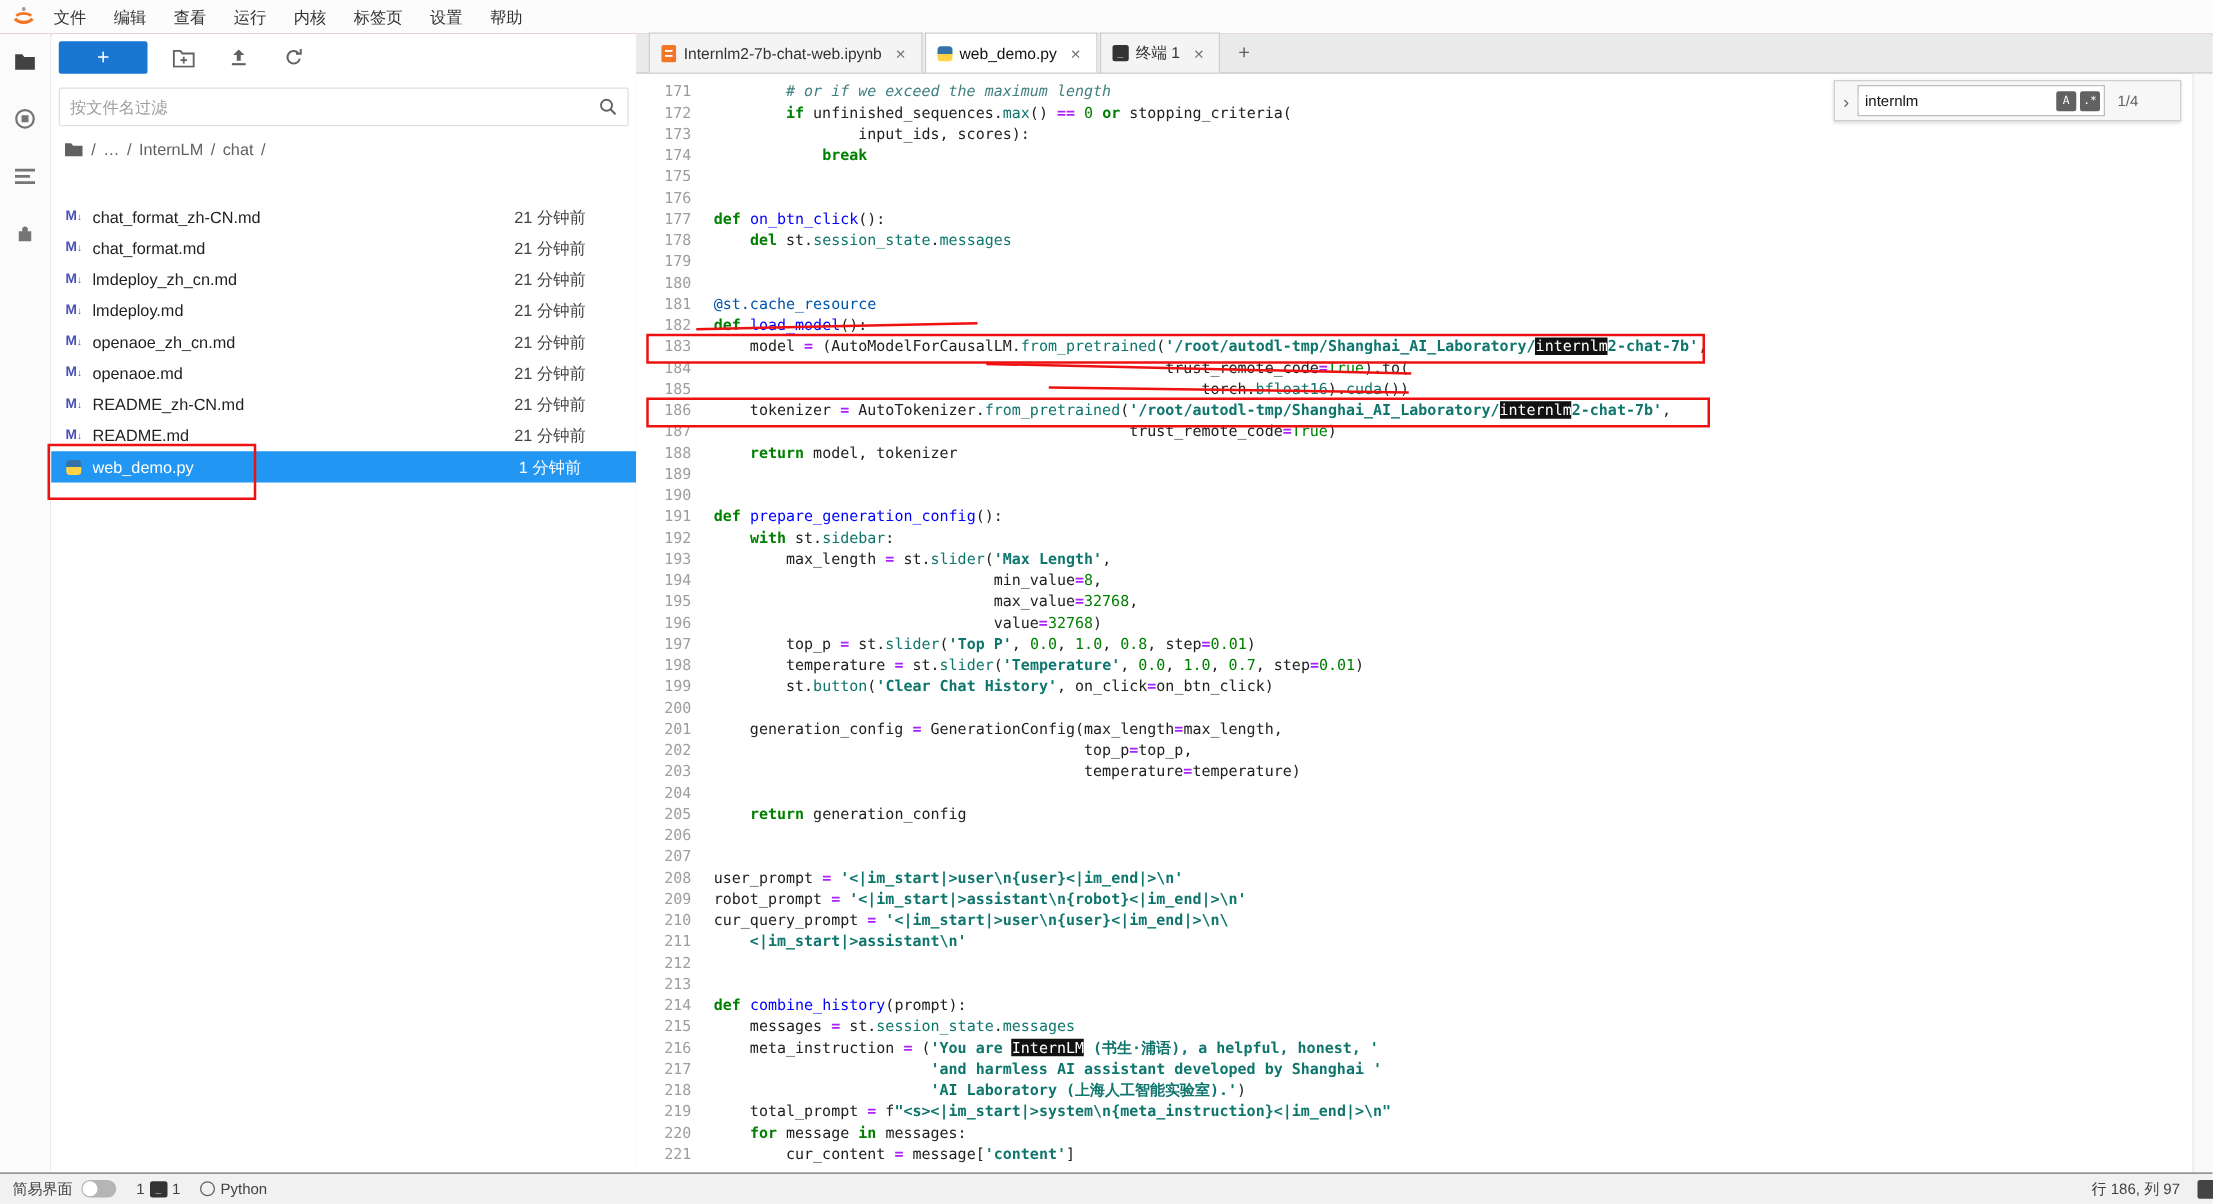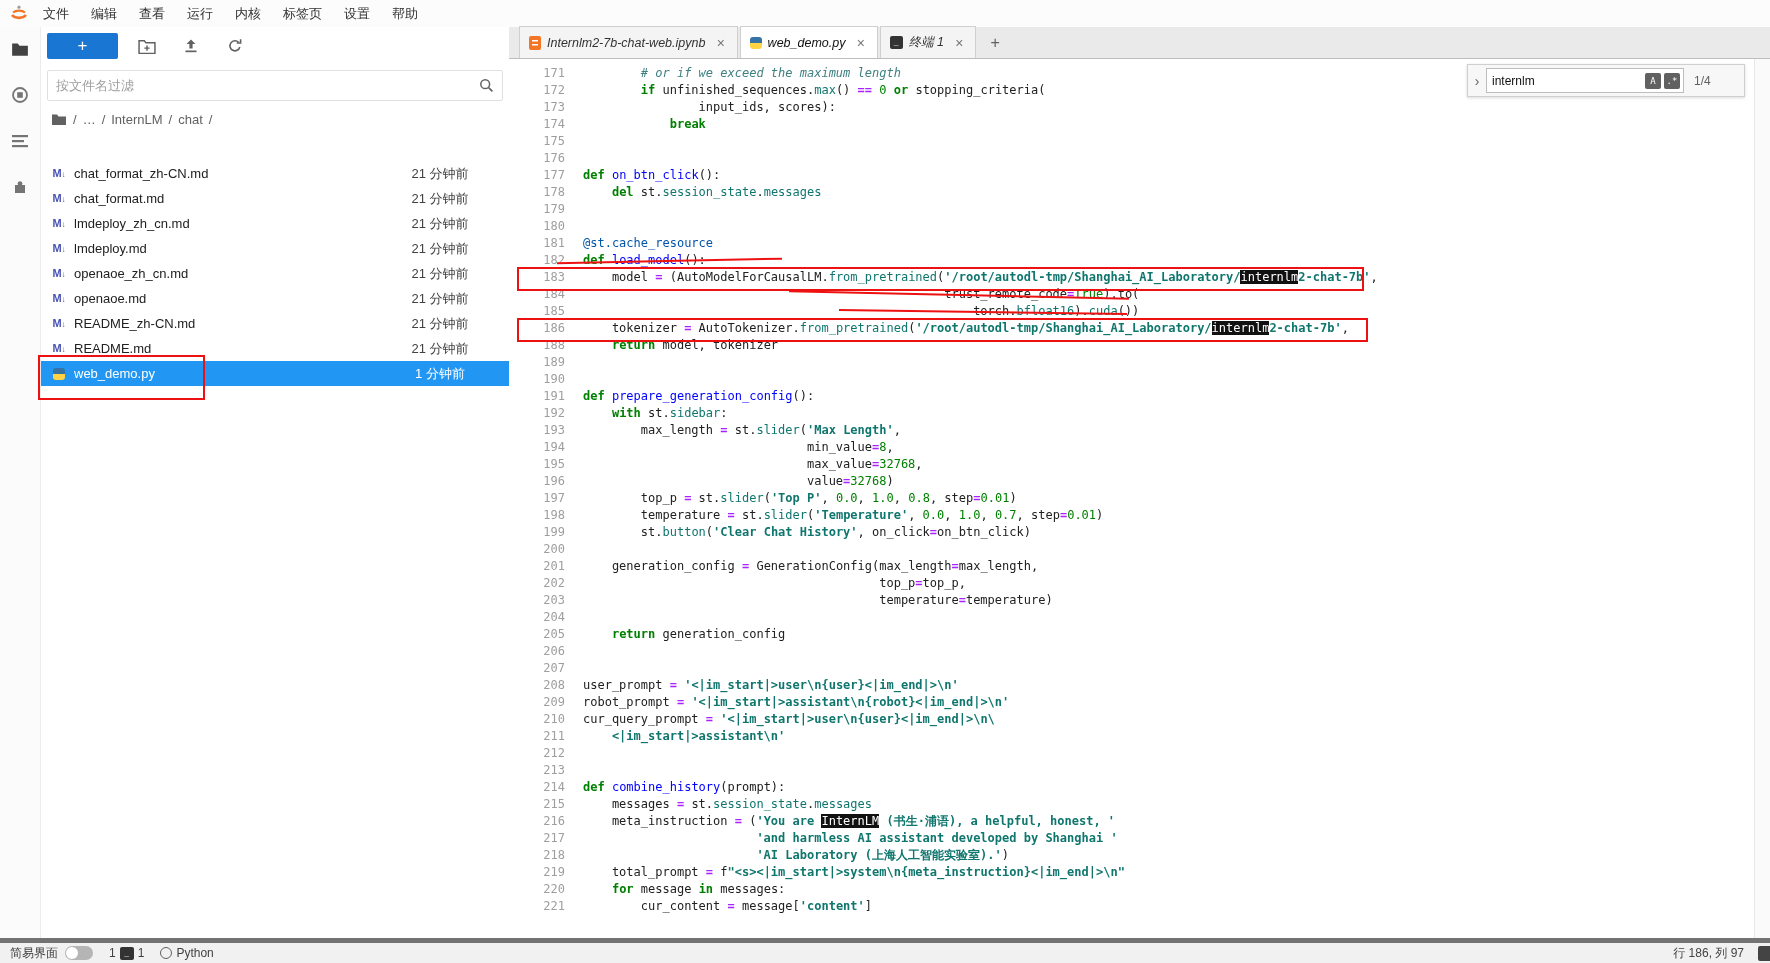--- a/index.html
+++ b/index.html
@@ -42,33 +42,33 @@
   .fb-row.selected{background:#2196f3;}
   .fb-row.selected .fname,.fb-row.selected .ftime{color:#fff;}
   .fi-md{font-size:11px;font-weight:bold;color:#4a53b3;line-height:1;}
   .fi-md small{font-size:8px;}
   .fi-py{width:12px;height:12px;border-radius:3px;background:linear-gradient(180deg,#3572a5 50%,#ffd343 50%);display:inline-block;}
   
   #editor-area{position:absolute;left:509px;top:27px;right:0;bottom:25px;background:#fff;}
   #tabbar{position:absolute;left:0;top:0;right:0;height:32px;background:#eaeaea;border-bottom:1px solid #bdbdbd;
     display:flex;align-items:flex-end;padding-left:10px;box-sizing:border-box;}
   .tab{height:31px;display:flex;align-items:center;padding:0 9px;background:#f4f4f4;border:1px solid #cfcfcf;border-bottom:none;
-    margin-right:2px;font-size:12.5px;color:#333;cursor:pointer;max-width:240px;font-style:italic;}
+    margin-right:2px;font-size:12.5px;color:#333;cursor:pointer;max-width:240px;}
   .tab.active{background:#fff;color:#111;}
   .tab .tlabel{margin:0 8px 0 6px;white-space:nowrap;}
   .tab .tclose{color:#757575;font-size:14px;line-height:14px;padding:1px 3px;cursor:pointer;}
   .ticon-notebook{width:12px;height:14px;background:#f37626;border-radius:2px;
     background-image:linear-gradient(#fff 0 0),linear-gradient(#fff 0 0);background-size:6px 1.5px;background-repeat:no-repeat;background-position:3px 4px,3px 8px;}
   .ticon-python{width:12px;height:12px;border-radius:3px;background:linear-gradient(180deg,#3572a5 50%,#ffd343 50%);}
   .ticon-terminal{width:13px;height:13px;background:#333;border-radius:2px;color:#fff;font-size:8px;line-height:11px;text-align:center;font-family:"DejaVu Sans Mono",monospace;}
   #add-tab-btn{width:26px;height:26px;margin-left:4px;margin-bottom:2px;display:flex;align-items:center;justify-content:center;
     color:#616161;font-size:16px;cursor:pointer;}
   
   #code-area{position:absolute;left:0;top:32px;right:0;bottom:0;overflow:hidden;background:#fff;}
-  #code-lines{position:absolute;left:12px;top:6px;right:16px;}
+  #code-lines{position:absolute;left:0;top:6px;right:16px;}
   .code-line{height:17px;display:flex;font-family:"DejaVu Sans Mono","Liberation Mono",monospace;font-size:12px;line-height:17px;}
   .gutter-num{width:44px;min-width:44px;padding-right:10px;text-align:right;color:#9e9e9e;user-select:none;}
   .code-text{white-space:pre;padding-left:8px;}
   .tok-p{color:#212121;} .tok-k{color:#008000;font-weight:bold;} .tok-s{color:#0f766e;font-weight:bold;}
   .tok-n{color:#008000;} .tok-c{color:#408080;font-style:italic;} .tok-f{color:#0000ff;}
   .tok-pr{color:#0f766e;} .tok-o{color:#aa22ff;font-weight:bold;} .tok-b{color:#008000;}
   .tok-d{color:#0055aa;}
   .tok-hl{background:#111;color:#fff;}
   .ann-box{position:absolute;height:20px;border:2px solid #ee1111;pointer-events:none;z-index:5;}
   .ann-strike{position:absolute;height:0;border-top:2px solid #ee1111;pointer-events:none;z-index:5;}
@@ -79,21 +79,21 @@
   #search-widget{position:absolute;top:37px;right:25px;width:276px;height:31px;background:#f7f7f7;
     border:1px solid #cfcfcf;box-shadow:0 1px 3px rgba(0,0,0,.15);display:flex;align-items:center;z-index:6;}
   #search-expand{width:18px;text-align:center;color:#616161;font-size:14px;cursor:pointer;}
   #search-input-wrap{width:196px;height:23px;background:#fff;border:1px solid #bdbdbd;display:flex;align-items:center;}
   #search-input{flex:1;border:none;outline:none;font-size:12px;padding:0 5px;min-width:0;
     font-family:"Liberation Sans","DejaVu Sans",sans-serif;color:#111;}
   .search-opt{width:16px;height:16px;background:#616161;color:#fff;border-radius:2px;margin-right:3px;
     font-size:9px;line-height:16px;text-align:center;cursor:pointer;font-family:"DejaVu Sans Mono",monospace;}
   #search-counter{margin-left:10px;font-size:12px;color:#616161;}
   
-  #statusbar{position:absolute;left:0;bottom:0;width:1770px;height:25px;background:#f1f1f1;border-top:5px solid #737373;
+  #statusbar{position:absolute;left:0;bottom:0;width:1770px;height:25px;background:#f1f1f1;border-top:1px solid #737373;
     display:flex;align-items:center;font-size:12px;color:#424242;box-sizing:border-box;}
   #simple-mode{display:flex;align-items:center;margin-left:10px;gap:7px;}
   .toggle{width:28px;height:14px;background:#b5b5b5;border-radius:7px;position:relative;cursor:pointer;}
   .toggle .knob{position:absolute;left:1px;top:1px;width:12px;height:12px;border-radius:50%;background:#fff;}
   .sb-item{display:flex;align-items:center;gap:4px;margin-left:16px;}
   .sb-icon-term{width:14px;height:13px;background:#333;border-radius:2px;color:#fff;font-size:8px;line-height:12px;text-align:center;font-family:"DejaVu Sans Mono",monospace;}
   .sb-icon-circle{width:12px;height:12px;border:1.5px solid #616161;border-radius:50%;box-sizing:border-box;}
   #sb-right{margin-left:auto;display:flex;align-items:center;gap:14px;margin-right:4px;}
   #sb-clip{width:14px;height:15px;background:#444;border-radius:2px;margin-right:-6px;}
   svg{display:block;}
@@ -347,20 +347,24 @@
         </div>
         <div class="code-line">
           <span class="gutter-num">185</span>
           <span class="code-text"><span class="tok-p">                                                      torch.</span><span class="tok-pr">bfloat16</span><span class="tok-p">).</span><span class="tok-pr">cuda</span><span class="tok-p">())</span></span>
         </div>
         <div class="code-line">
           <span class="gutter-num">186</span>
           <span class="code-text"><span class="tok-p">    tokenizer </span><span class="tok-o">=</span><span class="tok-p"> AutoTokenizer.</span><span class="tok-pr">from_pretrained</span><span class="tok-p">(</span><span class="tok-s">'/root/autodl-tmp/Shanghai_AI_Laboratory/</span><span class="tok-hl">internlm</span><span class="tok-s">2-chat-7b'</span><span class="tok-p">,</span></span>
         </div>
         <div class="code-line">
+          <span class="gutter-num">187</span>
+          <span class="code-text"><span class="tok-p">                                              trust_remote_code</span><span class="tok-o">=</span><span class="tok-b">True</span><span class="tok-p">)</span></span>
+        </div>
+        <div class="code-line">
           <span class="gutter-num">188</span>
           <span class="code-text"><span class="tok-p">    </span><span class="tok-k">return</span><span class="tok-p"> model, tokenizer</span></span>
         </div>
         <div class="code-line">
           <span class="gutter-num">189</span>
           <span class="code-text"></span>
         </div>
         <div class="code-line">
           <span class="gutter-num">190</span>
           <span class="code-text"></span>

